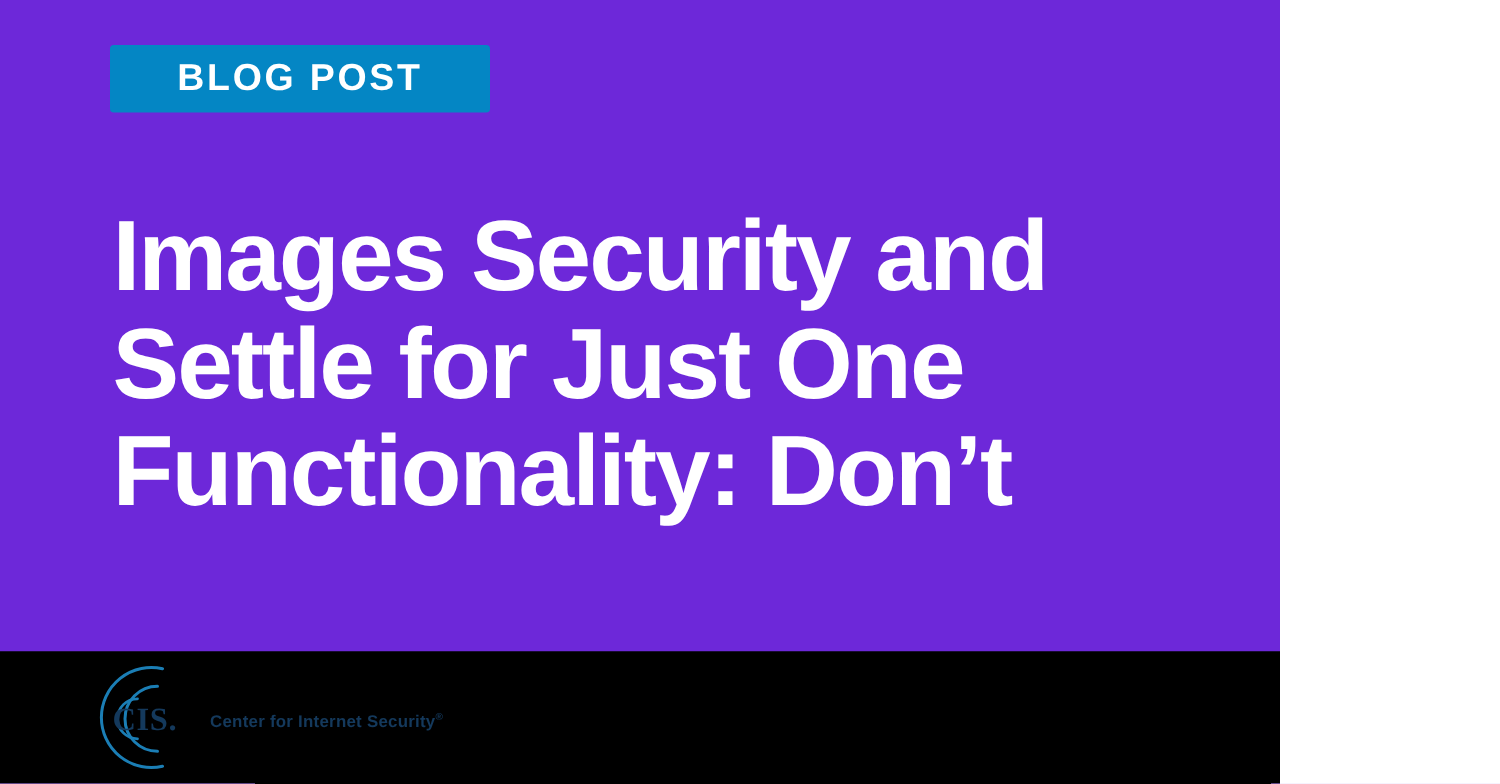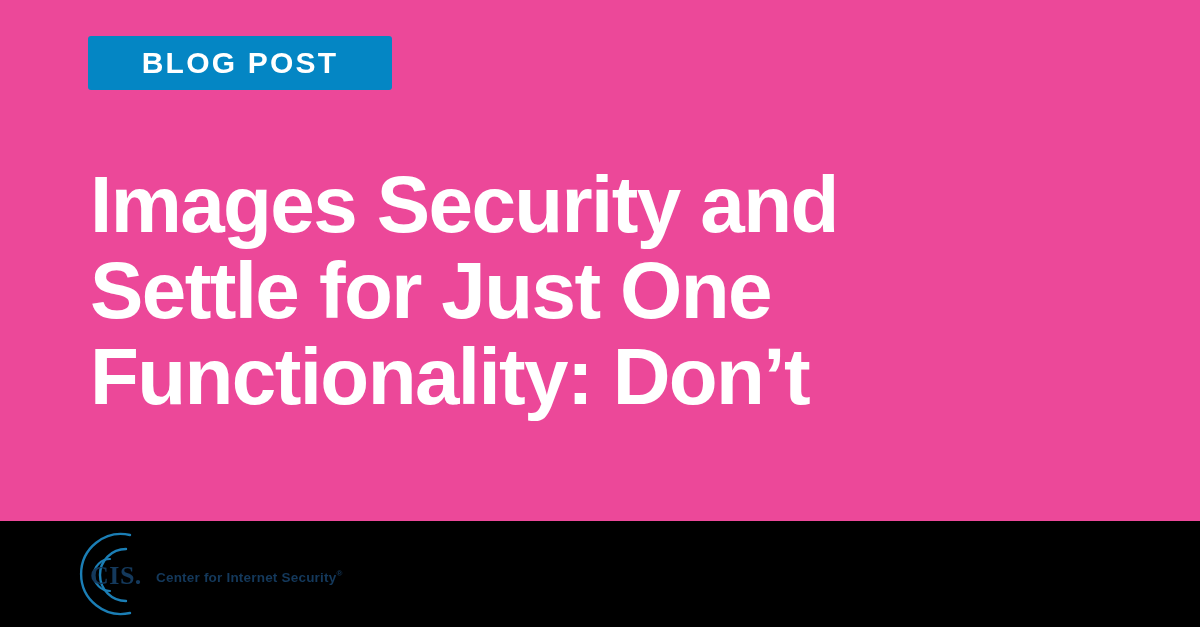--- a/index.html
+++ b/index.html
@@ -4,23 +4,23 @@
 <style>
   html, body {
     margin: 0;
     padding: 0;
     background: #ffffff;
   }
   * { box-sizing: border-box; }
 
   .banner {
     position: relative;
-    width: 1200px;
+    width: 1024px;
     height: 627px;
-    background: #ec4899;
+    background: #6d28d9;
     overflow: hidden;
     font-family: "Liberation Sans", sans-serif;
   }
 
   
   .badge {
     position: absolute;
     left: 88px;
     top: 36px;
     width: 304px;
@@ -87,21 +87,21 @@
     left: 20px;
     top: 34px;
     color: #14395c;
     font-family: "Liberation Serif", serif;
     font-weight: bold;
     font-size: 26px;
     letter-spacing: 0.5px;
     line-height: 1;
   }
   .cis-tagline {
-    margin-left: 8px;
+    margin-left: 20px;
     color: #14395c;
     font-family: "Liberation Sans", sans-serif;
     font-weight: bold;
     font-size: 13.5px;
     letter-spacing: 0.2px;
     white-space: nowrap;
     position: relative;
     top: 3px;
   }
   .cis-tagline .reg {

